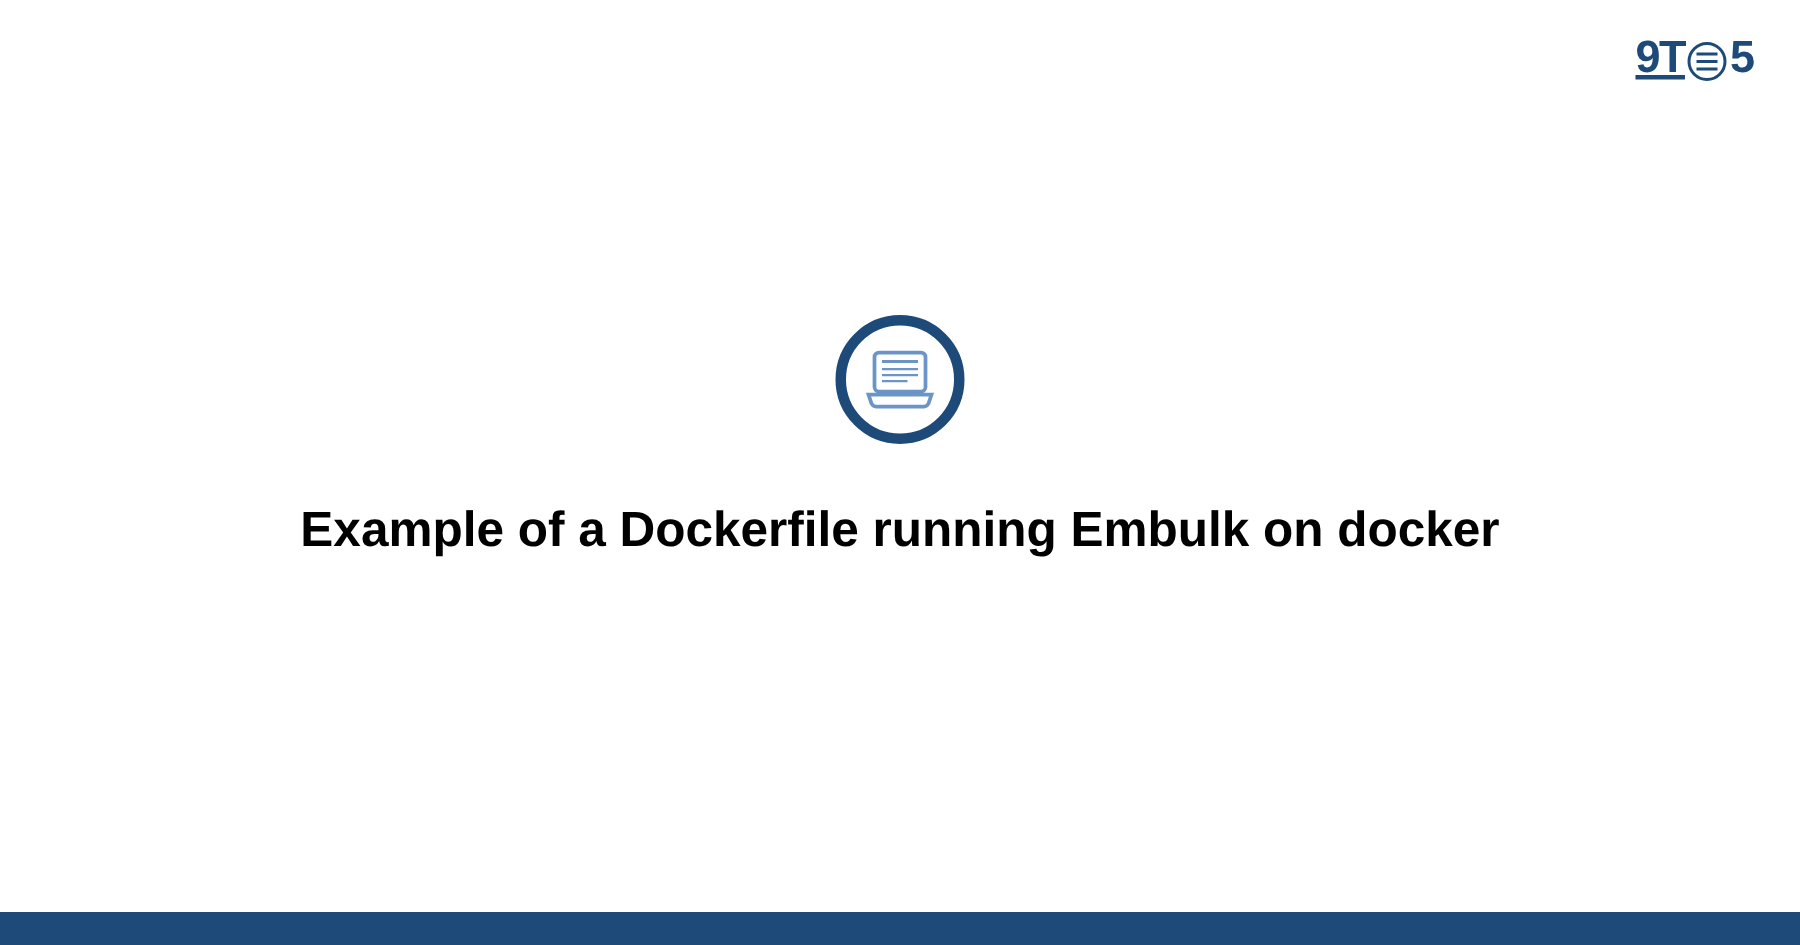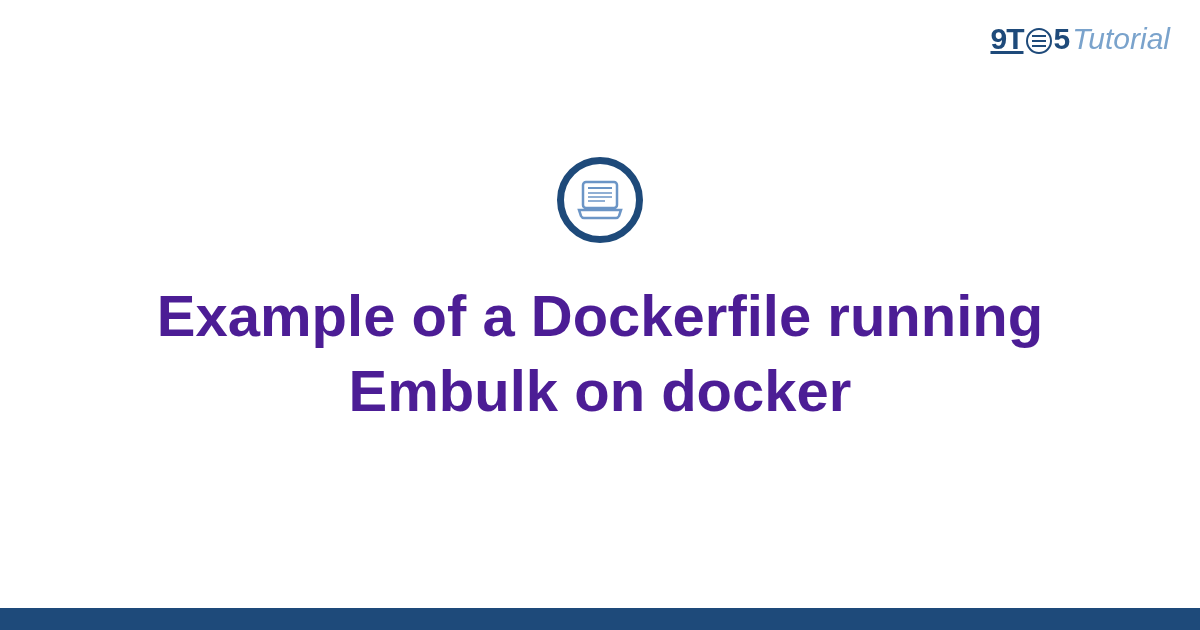--- a/index.html
+++ b/index.html
@@ -81,24 +81,24 @@
       align-items: center;
       justify-content: center;
       margin-top: -45px;
       margin-bottom: 36px;
     }
     .laptop-svg {
       width: 50px;
       height: 44px;
     }
     .title {
-      font-size: 58px;
+      font-size: 33px;
       font-weight: 700;
-      color: #4c1d95;
-      text-align: center;
+      color: #000000;
+      text-align: right;
       line-height: 1.28;
       max-width: 960px;
     }
     .footer-bar {
       position: absolute;
       bottom: 0;
       left: 0;
       width: 100%;
       height: 22px;
       background: #1e4a7a;
@@ -106,21 +106,20 @@
   </style>
 </head>
 <body>
 
 <div class="header">
   <span class="logo-9t">9T</span>
   <span class="logo-circle">
     <span class="logo-circle-inner"></span>
   </span>
   <span class="logo-5">5</span>
-  <span class="logo-tutorial">Tutorial</span>
 </div>
 
 <div class="content">
   <div class="icon-circle">
     <svg class="laptop-svg" viewBox="0 0 50 44">
       <rect x="8" y="4" width="34" height="26" rx="3" ry="3" fill="none" stroke="#6b95c6" stroke-width="2.5"></rect>
       <line x1="13" y1="10" x2="37" y2="10" stroke="#6b95c6" stroke-width="2"></line>
       <line x1="13" y1="15" x2="37" y2="15" stroke="#6b95c6" stroke-width="1.5"></line>
       <line x1="13" y1="19" x2="37" y2="19" stroke="#6b95c6" stroke-width="1.5"></line>
       <line x1="13" y1="23" x2="30" y2="23" stroke="#6b95c6" stroke-width="1.5"></line>

